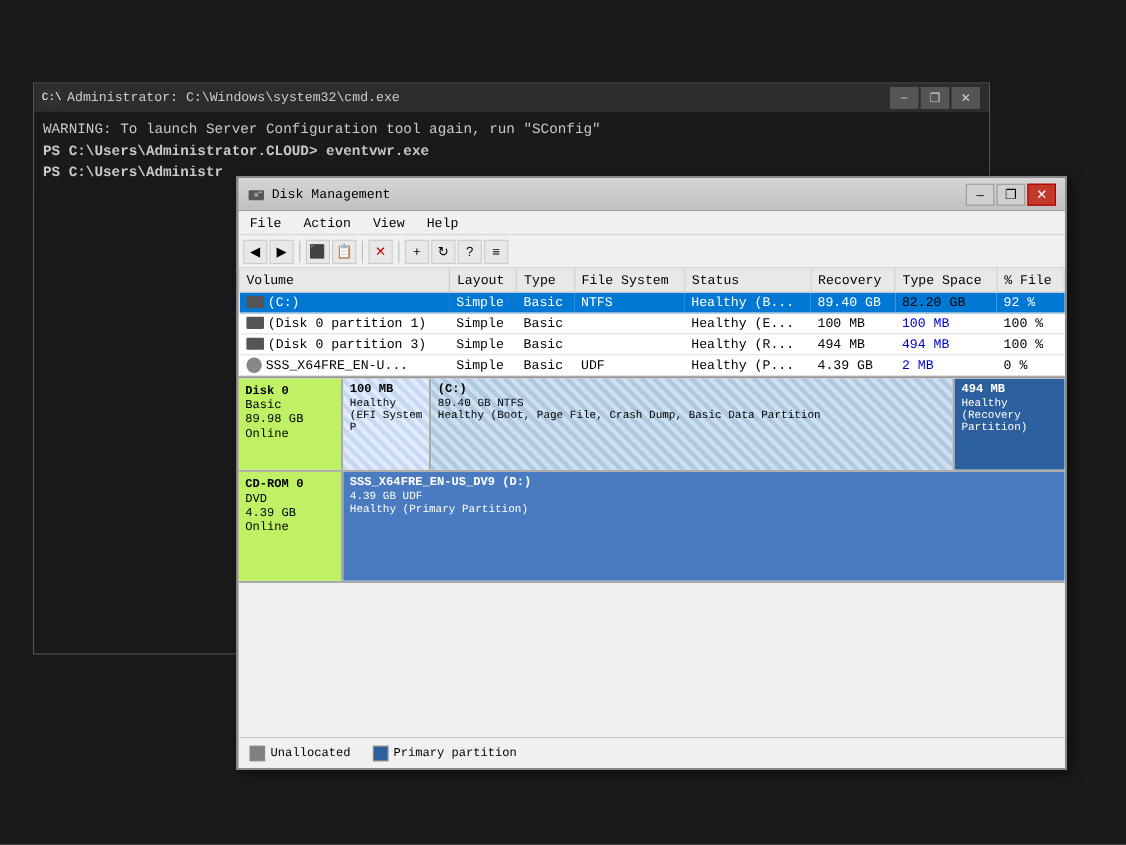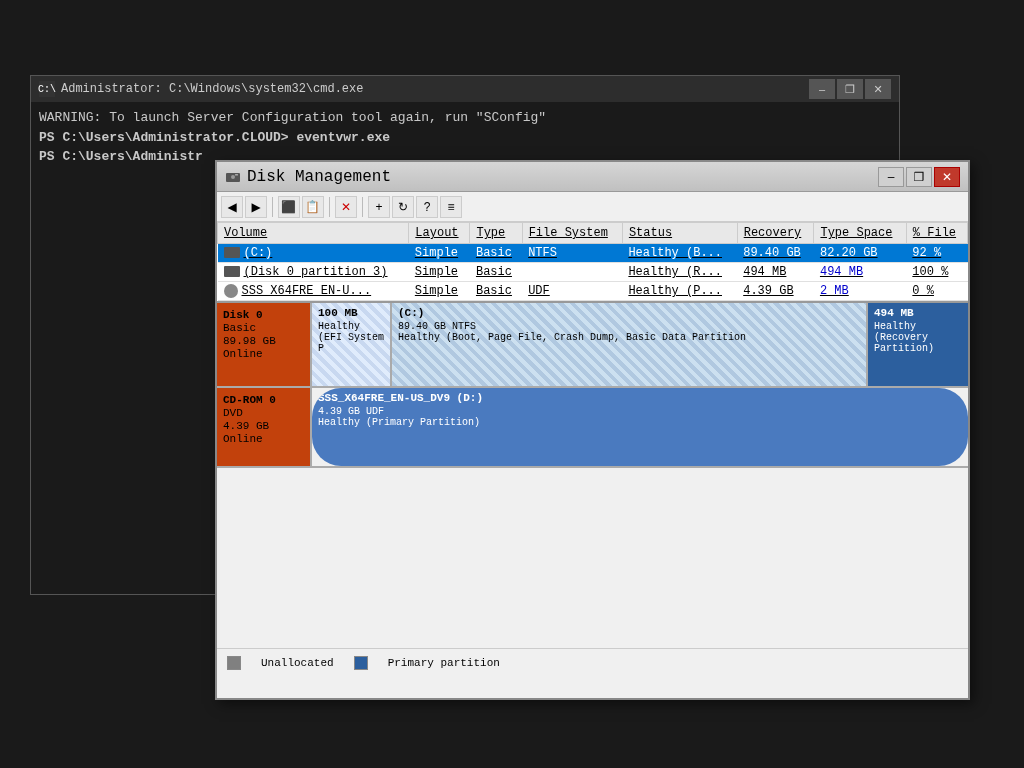--- a/index.html
+++ b/index.html
@@ -103,21 +103,21 @@
       display: flex;
       align-items: center;
       padding: 0 8px;
       justify-content: space-between;
       border-bottom: 1px solid #999;
     }
     .disk-titlebar-left {
       display: flex;
       align-items: center;
       gap: 6px;
-      font-size: 16px;
+      font-size: 12px;
       color: #000;
     }
     .disk-icon-small {
       width: 16px;
       height: 16px;
     }
     .disk-titlebar-btns {
       display: flex;
       gap: 2px;
     }
@@ -221,21 +221,21 @@
       background: #f0f0f0;
     }
     .disk-row-visual {
       display: flex;
       height: 85px;
       border-bottom: 2px solid #aaa;
     }
     .disk-info-panel {
       width: 95px;
       min-width: 95px;
-      background: #c2410c;
+      background: #bef264;
       border-right: 2px solid #aaa;
       padding: 6px;
       font-size: 11px;
       color: #000;
       display: flex;
       flex-direction: column;
       gap: 1px;
     }
     .disk-info-panel .disk-name { font-weight: bold; font-size: 11px; }
     .disk-partitions {
@@ -293,21 +293,21 @@
       border-top: 1px solid #ccc;
       display: flex;
       align-items: center;
       padding: 0 10px;
       gap: 20px;
       font-size: 11px;
     }
     .legend-item {
       display: flex;
       align-items: center;
-      gap: 20px;
+      gap: 5px;
     }
     .legend-box {
       width: 14px;
       height: 14px;
       border: 1px solid #888;
     }
     .legend-unalloc { background: #808080; }
     .legend-primary { background: #2c5f9e; }
 
     .main-content {
@@ -349,39 +349,45 @@
       </svg>
       <span>Disk Management</span>
     </div>
     <div class="disk-titlebar-btns">
       <button class="disk-title-btn">–</button>
       <button class="disk-title-btn">❐</button>
       <button class="disk-title-btn close-btn">✕</button>
     </div>
   </div>
 
+  <div class="menu-bar">
+    <div class="menu-item">File</div>
+    <div class="menu-item">Action</div>
+    <div class="menu-item">View</div>
+    <div class="menu-item">Help</div>
+  </div>
 
   <div class="toolbar">
     <button class="toolbar-btn">◀</button>
     <button class="toolbar-btn">▶</button>
     <div class="toolbar-sep"></div>
     <button class="toolbar-btn">⬛</button>
     <button class="toolbar-btn">📋</button>
     <div class="toolbar-sep"></div>
     <button class="toolbar-btn" style="color:#c00;">✕</button>
     <div class="toolbar-sep"></div>
     <button class="toolbar-btn">+</button>
     <button class="toolbar-btn">↻</button>
     <button class="toolbar-btn">?</button>
     <button class="toolbar-btn">≡</button>
   </div>
 
   <div class="main-content">
 
-    <div class="table-area" style="flex: 0 0 auto; max-height: 160px; overflow-y: auto; text-decoration: underline;">
+    <div class="table-area" style="flex: 0 0 auto; max-height: 160px; overflow-y: auto;">
       <table>
         <thead>
           <tr>
             <th>Volume</th>
             <th>Layout</th>
             <th>Type</th>
             <th>File System</th>
             <th>Status</th>
             <th>Recovery</th>
             <th>Type Space</th>
@@ -390,22 +396,32 @@
         </thead>
         <tbody id="volume-table-body">
 
         <tr class="row-selected">
       <td><span style="display:inline-block;width:16px;height:11px;background:#555;border-radius:1px;vertical-align:middle;margin-right:4px;"></span>(C:)</td>
       <td>Simple</td>
       <td>Basic</td>
       <td>NTFS</td>
       <td>Healthy (B...</td>
       <td>89.40 GB</td>
-      <td style="color:#ffffff">82.20 GB</td>
+      <td style="color:#000000">82.20 GB</td>
       <td>92 %</td>
+    </tr>
+            <tr>
+      <td><span style="display:inline-block;width:16px;height:11px;background:#555;border-radius:1px;vertical-align:middle;margin-right:4px;"></span>(Disk 0 partition 1)</td>
+      <td>Simple</td>
+      <td>Basic</td>
+      <td></td>
+      <td>Healthy (E...</td>
+      <td>100 MB</td>
+      <td style="color:#0000cc">100 MB</td>
+      <td>100 %</td>
     </tr>
             <tr>
       <td><span style="display:inline-block;width:16px;height:11px;background:#555;border-radius:1px;vertical-align:middle;margin-right:4px;"></span>(Disk 0 partition 3)</td>
       <td>Simple</td>
       <td>Basic</td>
       <td></td>
       <td>Healthy (R...</td>
       <td>494 MB</td>
       <td style="color:#0000cc">494 MB</td>
       <td>100 %</td>
@@ -443,29 +459,29 @@
             <div class="partition-sub">89.40 GB NTFS</div>
             <div class="partition-sub">Healthy (Boot, Page File, Crash Dump, Basic Data Partition</div>
           </div>
           <div class="partition partition-recovery">
             <div class="partition-label">494 MB</div>
             <div class="partition-sub">Healthy (Recovery Partition)</div>
           </div>
         </div>
       </div>
 
-      <div class="disk-row-visual" style="height: 80px;">
+      <div class="disk-row-visual" style="height: 101px;">
         <div class="disk-info-panel">
           <div class="disk-name">CD-ROM 0</div>
           <div>DVD</div>
           <div>4.39 GB</div>
           <div>Online</div>
         </div>
         <div class="disk-partitions">
-          <div class="partition partition-dvd" style="flex:1; border-right: none; border-radius: 29px;">
+          <div class="partition partition-dvd" style="flex:1; border-right: none;">
             <div class="partition-label">SSS_X64FRE_EN-US_DV9 (D:)</div>
             <div class="partition-sub">4.39 GB UDF</div>
             <div class="partition-sub">Healthy (Primary Partition)</div>
           </div>
         </div>
       </div>
 
     </div>
 
     <div class="legend-bar">

